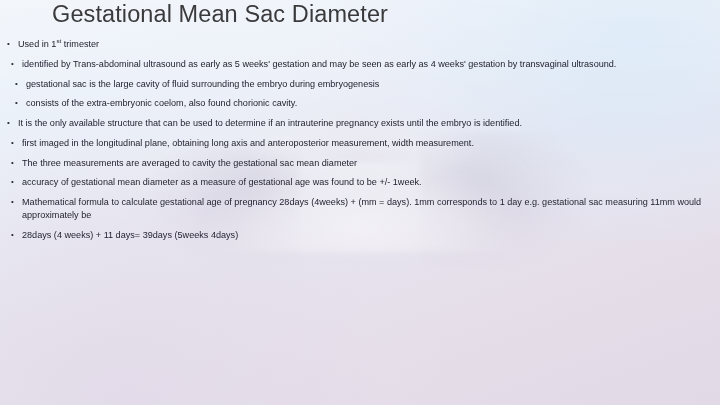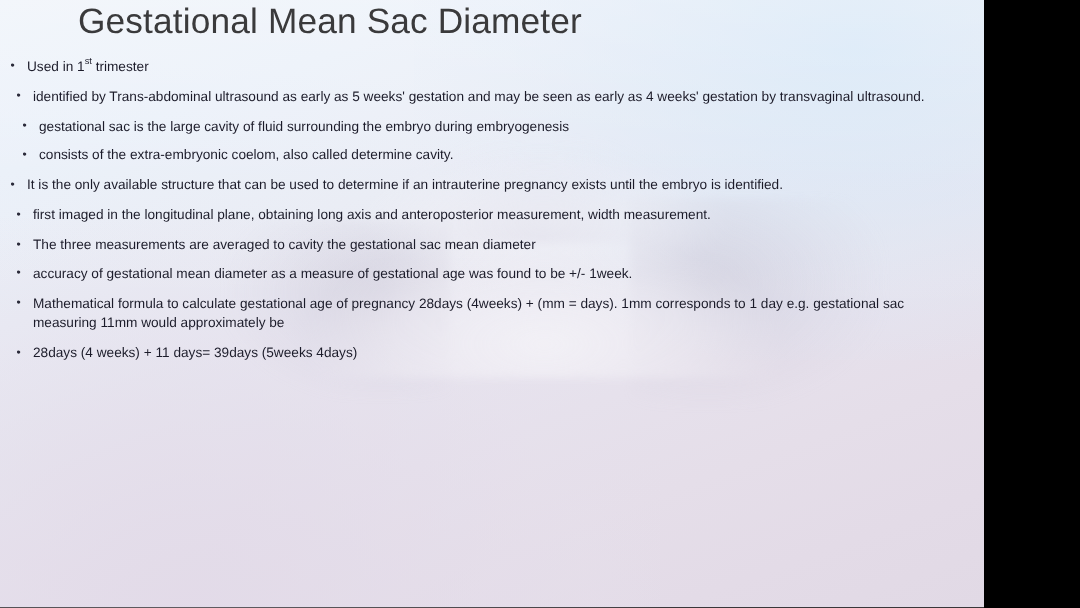--- a/index.html
+++ b/index.html
@@ -2,21 +2,21 @@
 <html><head>
 <meta charset="utf-8">
 <style>
   html, body {
     margin: 0;
     padding: 0;
     background: #000;
   }
   #slide {
     position: relative;
-    width: 656px;
+    width: 720px;
     height: 405px;
     overflow: hidden;
     font-family: "Liberation Sans", sans-serif;
     background:
       linear-gradient(160deg,
         #eef3fa 0%,
         #eaf0f9 18%,
         #e9ecf5 34%,
         #e7e6f0 50%,
         #e6e1ec 64%,
@@ -157,21 +157,21 @@
       <div class="bullet indent-1">
         <span class="bullet-marker">•</span>
         <span class="bullet-text">identified by Trans-abdominal ultrasound as early as 5 weeks' gestation and may be seen as early as 4 weeks' gestation by transvaginal ultrasound.</span>
       </div>
       <div class="bullet indent-2">
         <span class="bullet-marker">•</span>
         <span class="bullet-text">gestational sac is the large cavity of fluid surrounding the embryo during embryogenesis</span>
       </div>
       <div class="bullet indent-2">
         <span class="bullet-marker">•</span>
-        <span class="bullet-text">consists of the extra-embryonic coelom, also called determine cavity.</span>
+        <span class="bullet-text">consists of the extra-embryonic coelom, also found chorionic cavity.</span>
       </div>
       <div class="bullet">
         <span class="bullet-marker">•</span>
         <span class="bullet-text">It is the only available structure that can be used to determine if an intrauterine pregnancy exists until the embryo is identified.</span>
       </div>
       <div class="bullet indent-1">
         <span class="bullet-marker">•</span>
         <span class="bullet-text">first imaged in the longitudinal plane, obtaining long axis and anteroposterior measurement, width measurement.</span>
       </div>
       <div class="bullet indent-1">

